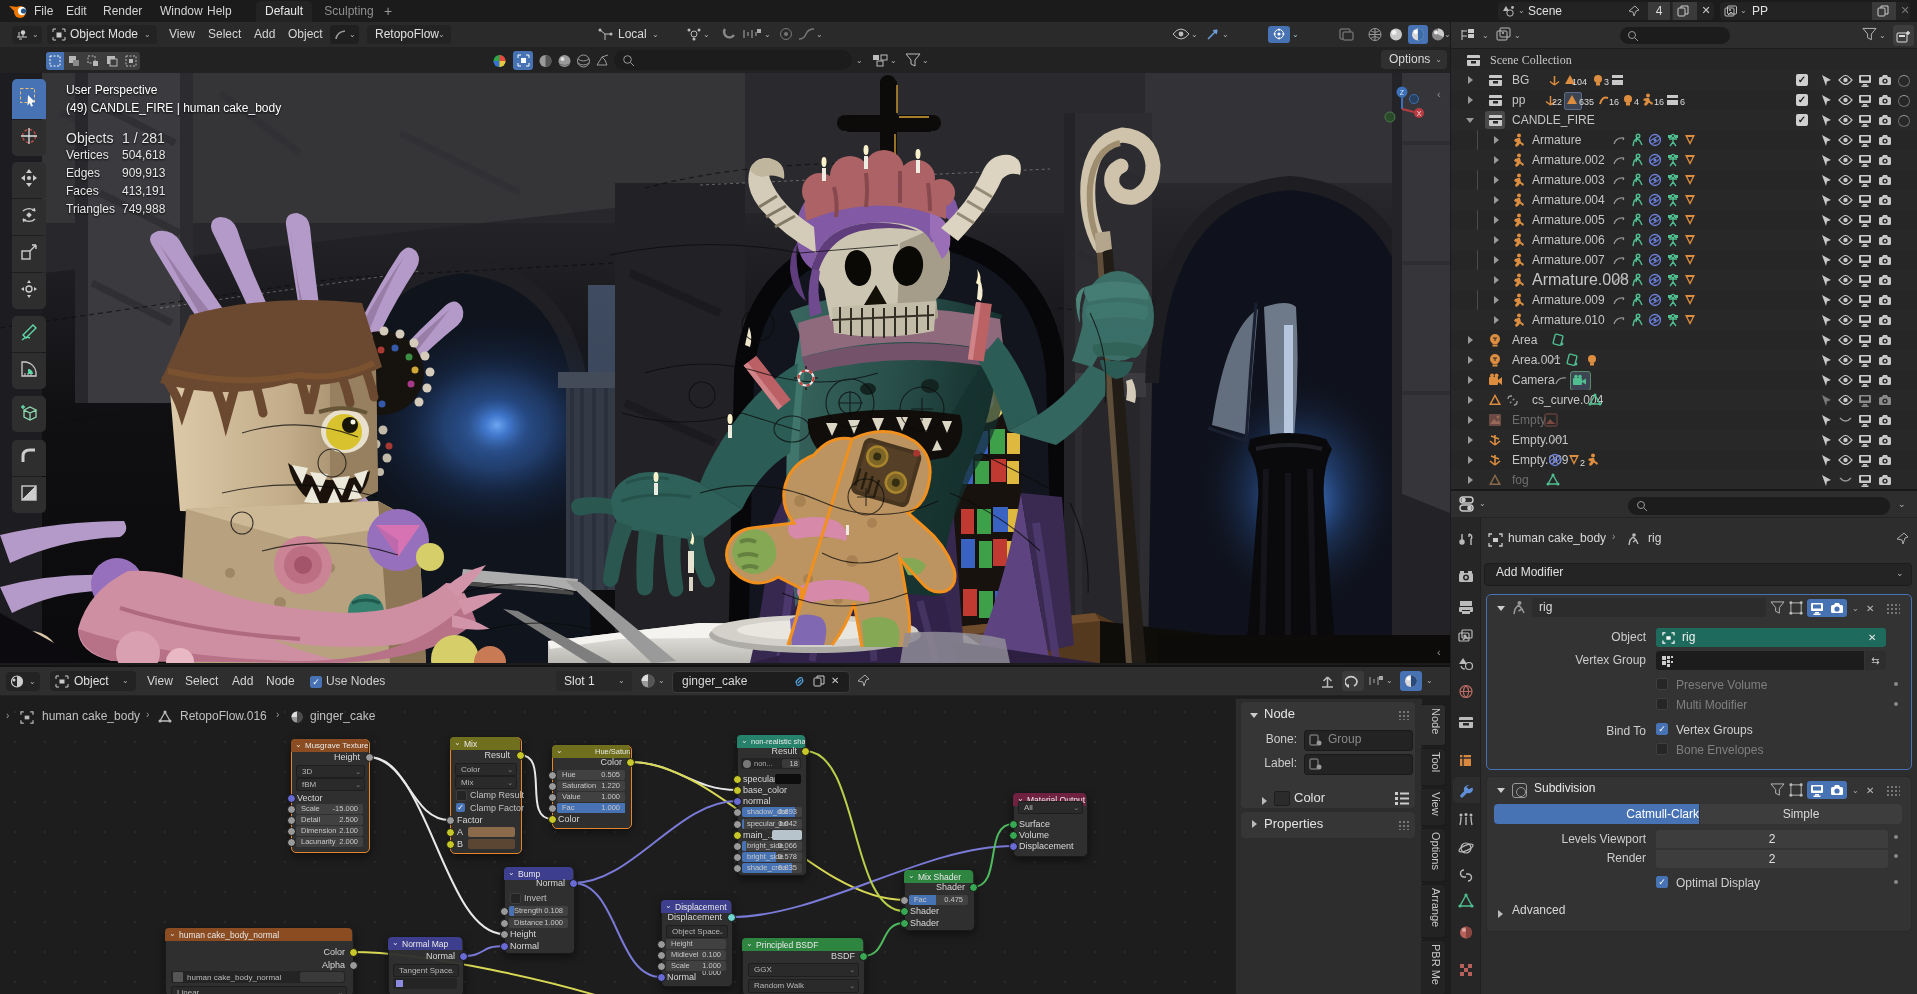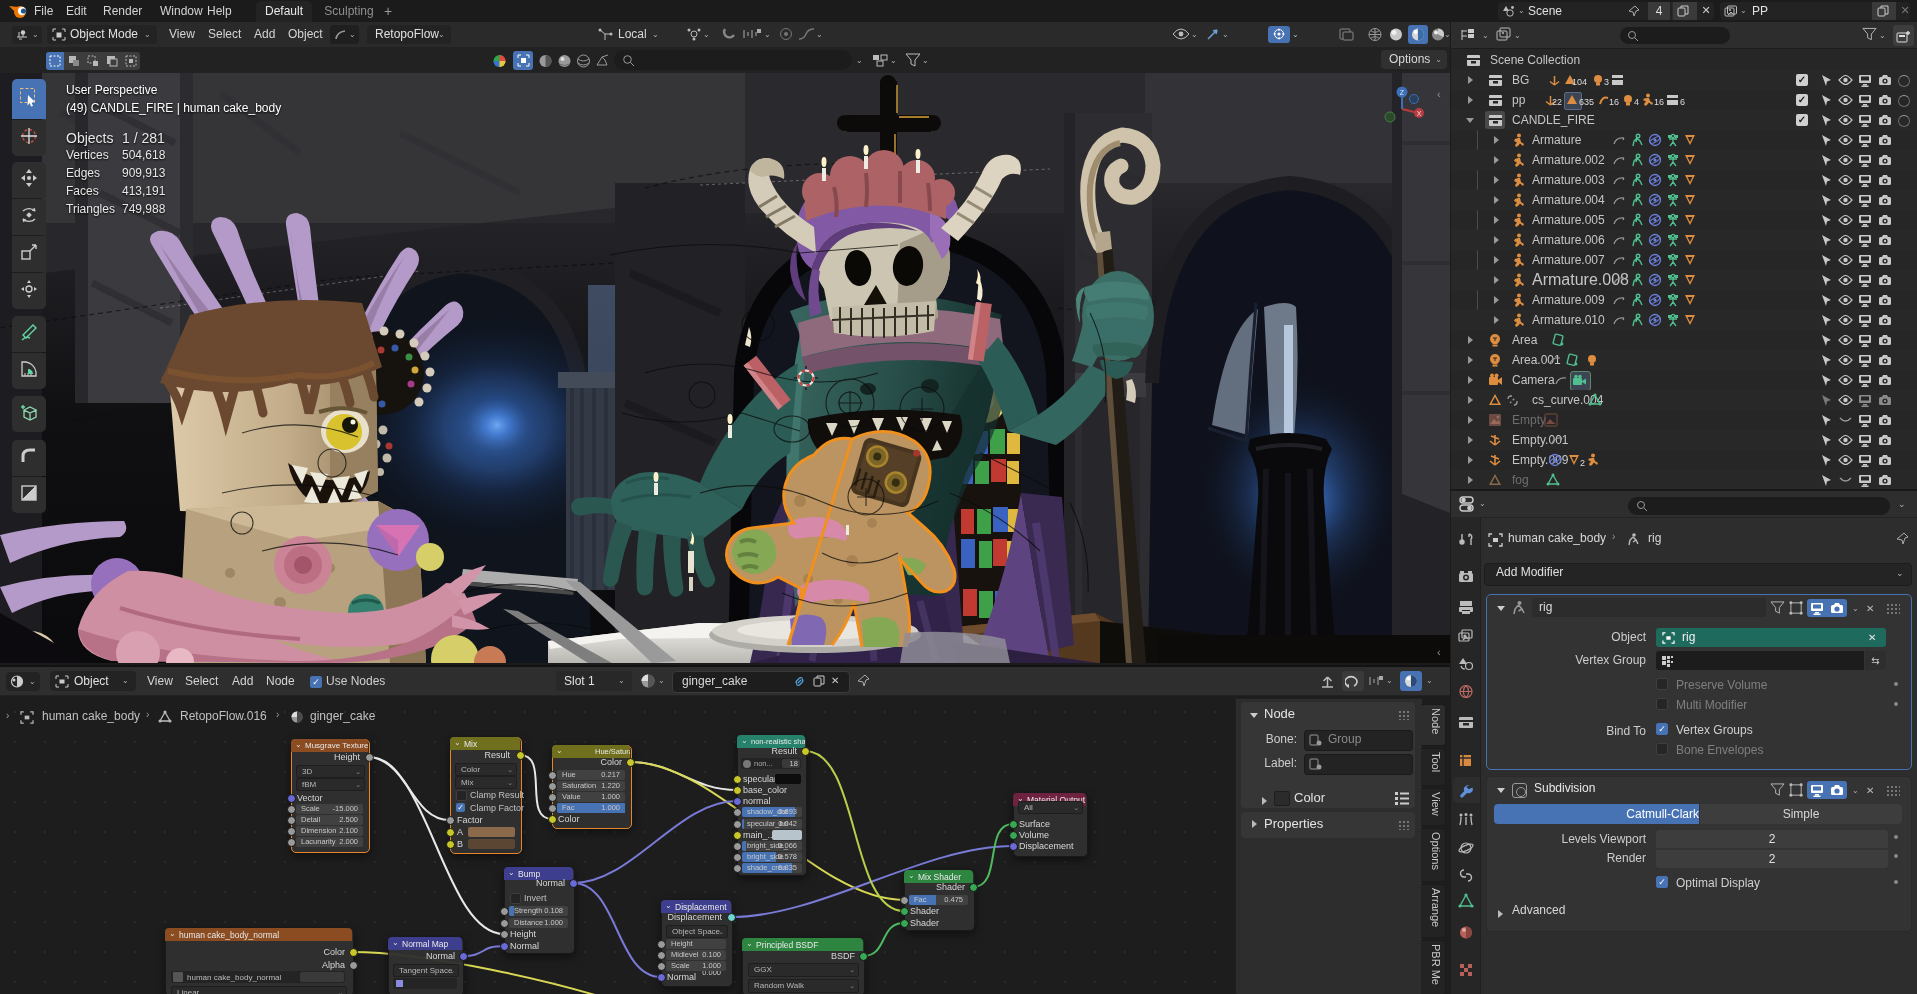--- a/index.html
+++ b/index.html
@@ -816,21 +816,21 @@
       <rect x="1" y="4" width="10" height="9" rx="1" fill="none" stroke="#ddd"></rect>
       <rect x="3" y="6" width="6" height="2" fill="#ddd"></rect>
       <path d="M12 2 V6 M10 4 H14" stroke="#ddd" stroke-width="1.4"></path>
     </svg>
 <div class="abs" style="left:1477px;top:120px;width:1px;height:200px;background:#4a4a4a;"></div>
 <svg class="abs" style="left:1466px;top:54px" width="15" height="13" viewBox="0 0 15 13">
       <rect x="1" y="1" width="13" height="11" rx="1" fill="#c8c8c8"></rect>
       <rect x="1" y="4" width="13" height="2" fill="#262626"></rect>
       <rect x="5" y="7" width="5" height="2.5" fill="#262626"></rect>
     </svg>
-<div class="abs" style="left:1490px;top:50px;height:20px;line-height:20px;color:#c6c6c6;font-size:12px;">Scene Collection</div>
+<div class="abs" style="left:1490px;top:50px;height:20px;line-height:20px;color:#c6c6c6;font-size:12px;font-family:Liberation Serif, serif;">Scene Collection</div>
 <div class="abs" style="left:1451px;top:70px;width:466px;height:20px;background:#282828;"></div>
 <div class="abs" style="left:1468px;top:76px;width:0;height:0;border-top:4px solid transparent;border-bottom:4px solid transparent;border-left:5px solid #999;"></div>
 <svg class="abs" style="left:1488px;top:74px" width="15" height="13" viewBox="0 0 15 13">
       <rect x="1" y="1" width="13" height="11" rx="1" fill="#c8c8c8"></rect>
       <rect x="1" y="4" width="13" height="2" fill="#262626"></rect>
       <rect x="5" y="7" width="5" height="2.5" fill="#262626"></rect>
     </svg>
 <div class="abs" style="left:1512px;top:70px;height:20px;line-height:20px;color:#c6c6c6;font-size:12px;">BG</div>
 <svg class="abs" style="left:1548px;top:74px" width="13" height="13" viewBox="0 0 13 13">
       <path d="M6.5 2 V11 M6.5 11 L2 7.5 M6.5 11 L11 7.5" stroke="#dd8d3f" stroke-width="1.5" fill="none"></path>
@@ -2219,21 +2219,21 @@
 <div class="abs" style="left:468px;top:839px;width:47px;height:10px;background:#5a4632;border-radius:2px;"></div>
 <div class="abs" style="left:552px;top:745px;width:78px;height:82px;background:rgba(48,48,48,0.96);border:1.6px solid #e8852a;border-radius:5px;box-shadow:0 3px 8px rgba(0,0,0,0.5);"></div>
 <div class="abs" style="left:552px;top:745px;width:78px;height:13px;background:#6f6f1d;border-radius:4px 4px 0 0;overflow:hidden;">
       <span style="position:absolute;left:4px;top:1px;font-size:8px;color:#ddd;">⌄</span>
       <span style="position:absolute;left:14px;top:1.5px;font-size:7.5px;color:#e8e8e8;white-space:nowrap;margin-left:29px;">Hue/Saturation/Val</span>
     </div>
 <div class="nlbl" style="left:540px;top:757px;width:82px;text-align:right;">Color</div>
 <div class="sock" style="left:626px;top:758px;background:#c7c729;"></div>
 <div class="nslider" style="left:557px;top:770px;width:68px;">
       <span style="position:absolute;left:5px;top:0;">Hue</span>
-      <span style="position:absolute;right:5px;top:0;">0.217</span>
+      <span style="position:absolute;right:5px;top:0;">0.505</span>
     </div>
 <div class="sock" style="left:548px;top:771px;background:#9a9a9a;"></div>
 <div class="nslider" style="left:557px;top:781px;width:68px;">
       <span style="position:absolute;left:5px;top:0;">Saturation</span>
       <span style="position:absolute;right:5px;top:0;">1.220</span>
     </div>
 <div class="sock" style="left:548px;top:782px;background:#9a9a9a;"></div>
 <div class="nslider" style="left:557px;top:792px;width:68px;">
       <span style="position:absolute;left:5px;top:0;">Value</span>
       <span style="position:absolute;right:5px;top:0;">1.000</span>

